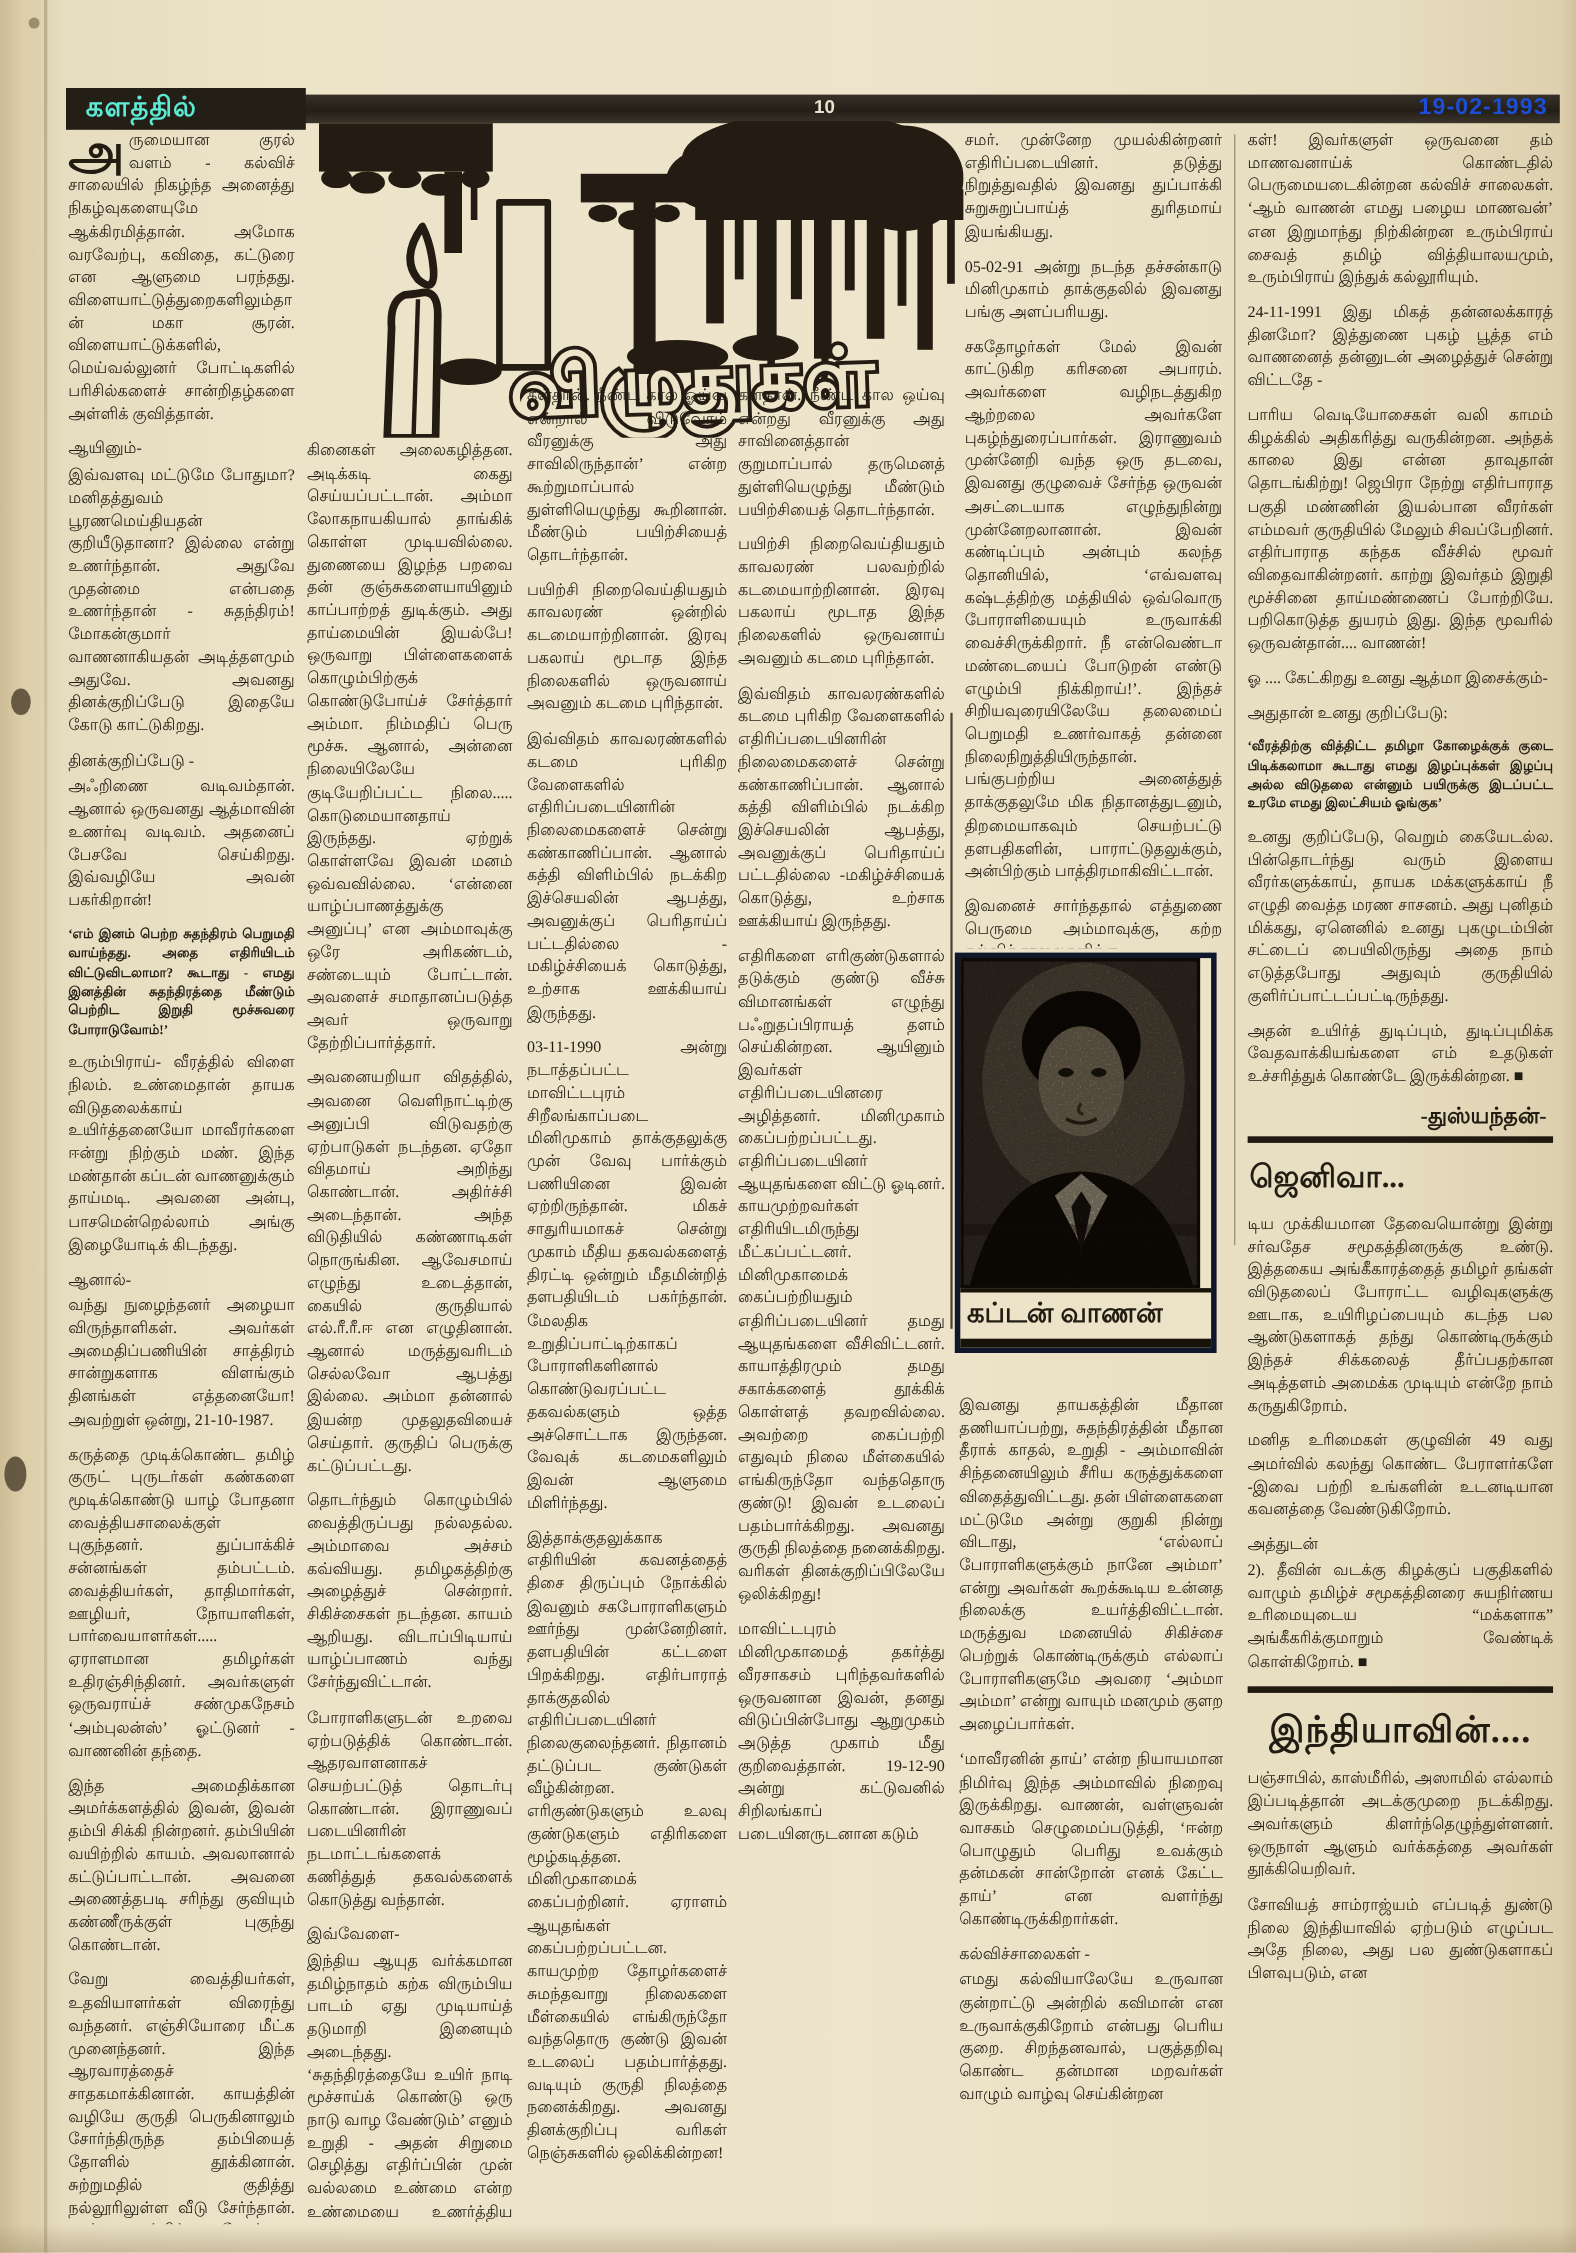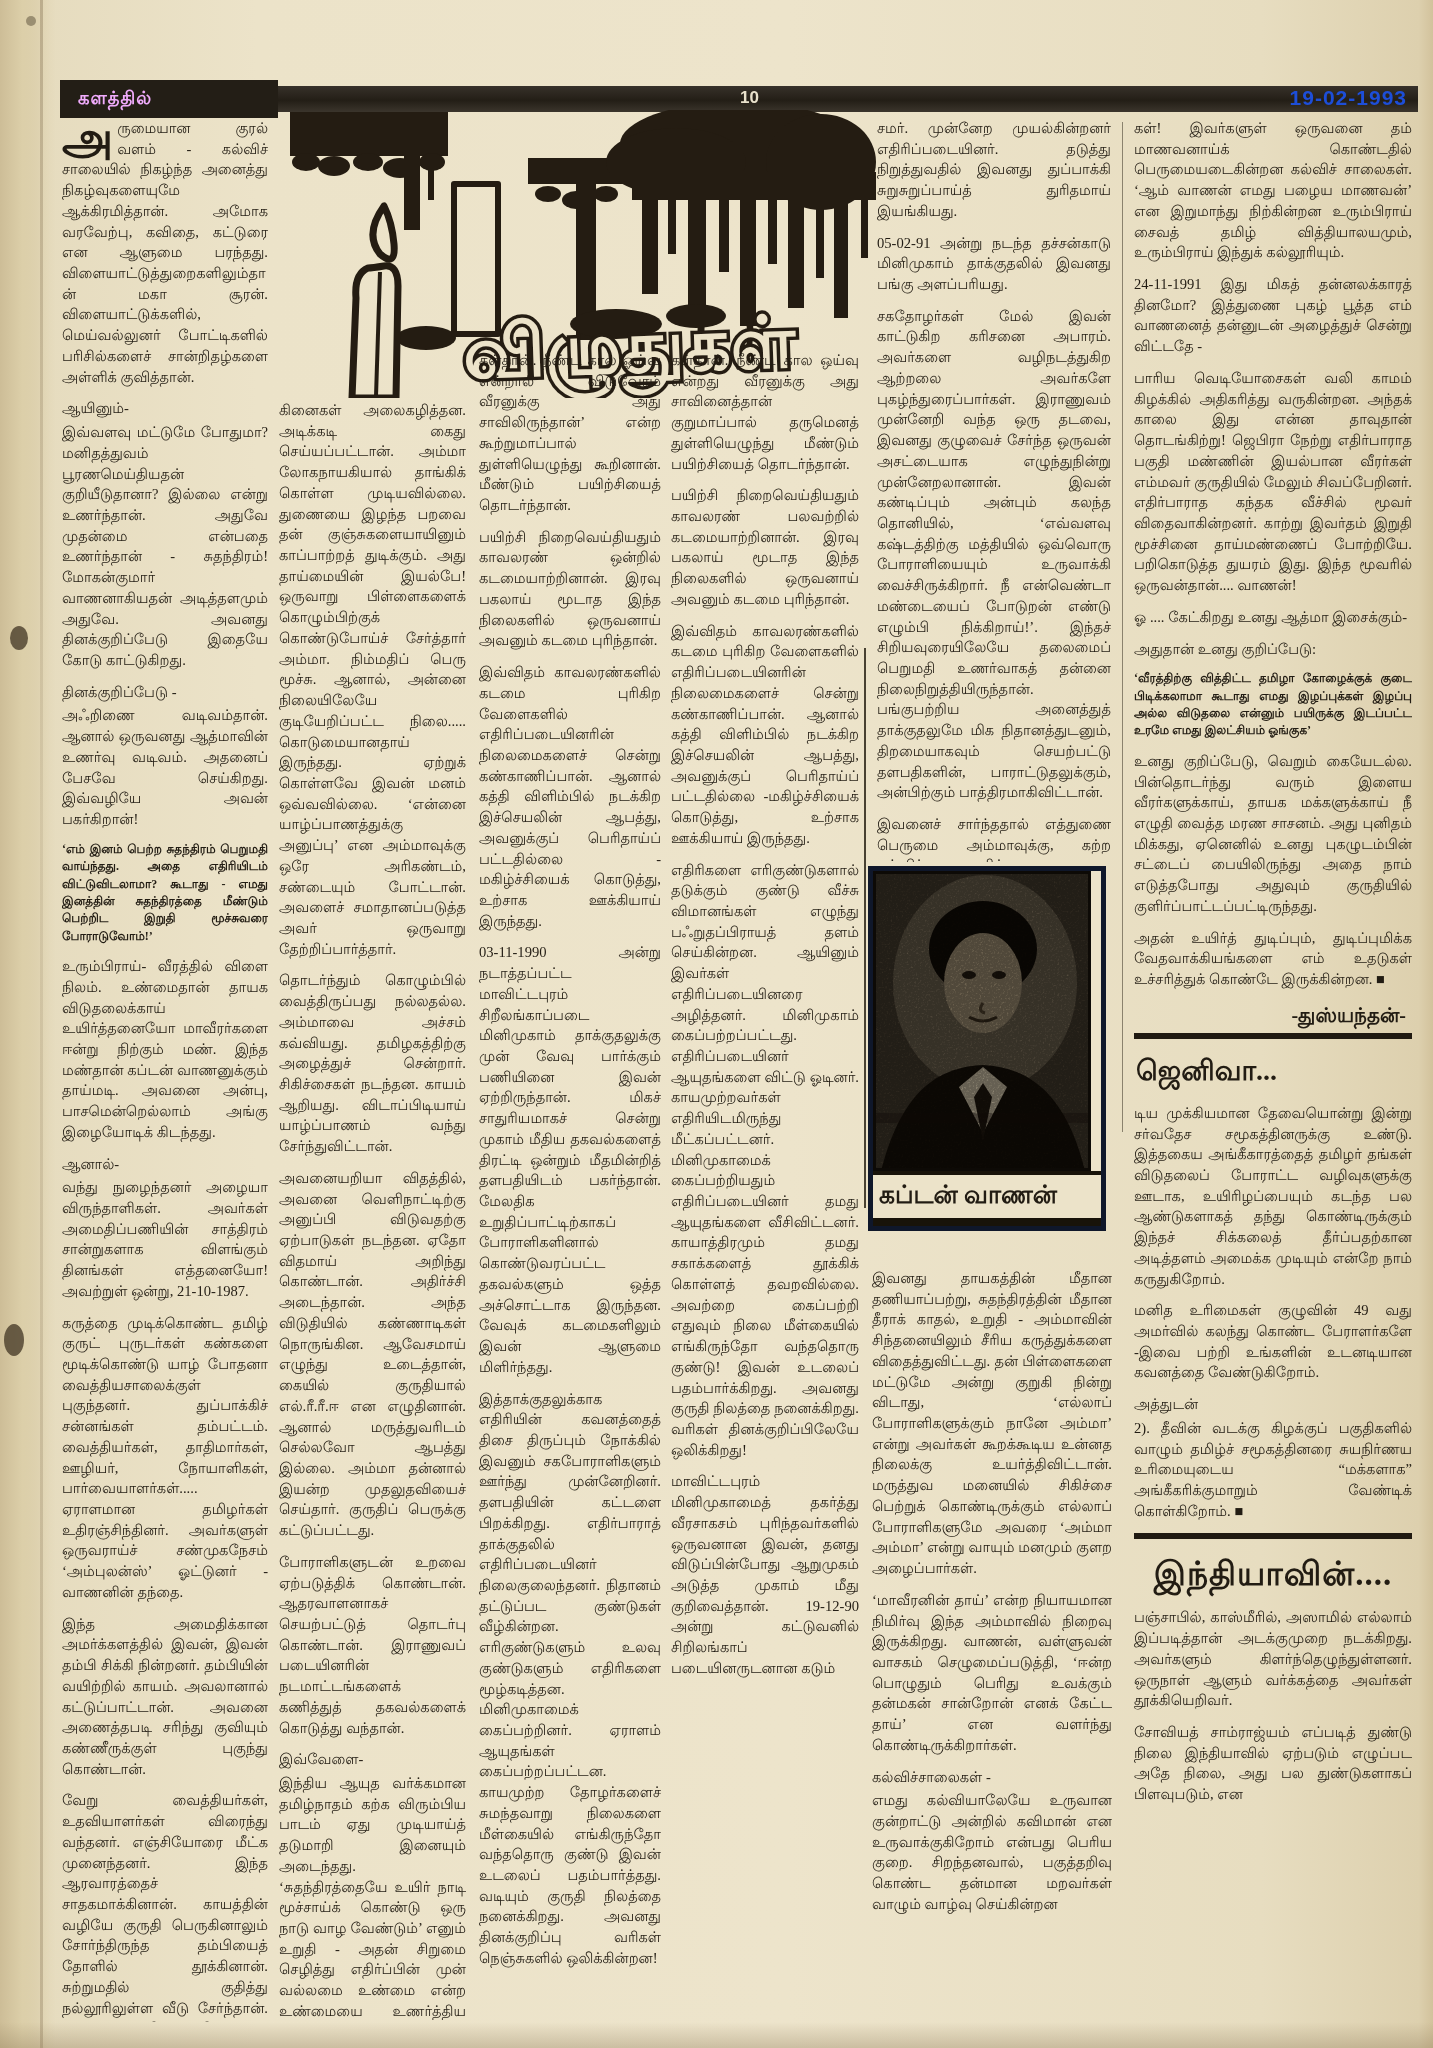--- a/index.html
+++ b/index.html
@@ -13,21 +13,21 @@
   .edge-shade{position:absolute;left:0;top:0;width:56px;height:2048px;
     background:linear-gradient(90deg,#c9b astron 0);
     background:linear-gradient(90deg,#cdbd97 0,#dccfa9 40%,rgba(236,227,201,0) 100%);pointer-events:none;}
   .crease{position:absolute;left:40px;top:0;width:3px;height:2048px;background:linear-gradient(180deg,rgba(120,100,70,.35),rgba(120,100,70,.12) 40%,rgba(120,100,70,.3));}
   .spot{position:absolute;background:#4a3d2a;border-radius:50%;opacity:.8;}
   .bottom-shade{position:absolute;left:0;bottom:0;width:100%;height:26px;background:linear-gradient(180deg,rgba(236,227,201,0),rgba(140,120,85,.35));}
 
   
   .hbar{position:absolute;left:60px;top:86px;width:1358px;height:26px;background:linear-gradient(180deg,#37312a,#231e16 55%,#3b352c);}
   .hbox{position:absolute;left:60px;top:80px;width:218px;height:38px;background:#231e16;display:flex;align-items:center;}
-  .hbox span{color:#f0abfc;font-weight:bold;font-size:18px;padding-left:18px;letter-spacing:1px;text-align:center;}
+  .hbox span{color:#5eead4;font-weight:bold;font-size:25px;padding-left:18px;letter-spacing:1px;text-align:center;}
   .hnum{position:absolute;left:740px;top:88px;color:#e9e1cc;font-size:17px;font-weight:bold;font-family:"Liberation Sans",sans-serif;}
   .hdate{position:absolute;right:26px;top:86px;color:#1d4ed8;font-size:21px;font-weight:bold;font-family:"Liberation Sans",sans-serif;letter-spacing:1px;}
 
   
   .art{position:absolute;left:276px;top:110px;width:600px;height:288px;}
 
   
   .col{position:absolute;font-size:14.6px;line-height:1.42;text-align:justify;overflow:hidden;word-break:break-word;}
   .blk{margin:0 0 11px 0;}
   .lead{margin:0 0 3px 0;}
@@ -127,22 +127,22 @@
     <p class="blk quote">‘எம் இனம் பெற்ற சுதந்திரம் பெறுமதி வாய்ந்தது. அதை எதிரியிடம் விட்டுவிடலாமா? கூடாது - எமது இனத்தின் சுதந்திரத்தை மீண்டும் பெற்றிட இறுதி மூச்சுவரை போராடுவோம்!’</p>
     <p class="blk p">உரும்பிராய்- வீரத்தில் விளை நிலம். உண்மைதான் தாயக விடுதலைக்காய் உயிர்த்தனையோ மாவீரர்களை ஈன்று நிற்கும் மண். இந்த மண்தான் கப்டன் வாணனுக்கும் தாய்மடி. அவனை அன்பு, பாசமென்றெல்லாம் அங்கு இழையோடிக் கிடந்தது.</p>
     <p class="blk lead">ஆனால்-</p>
     <p class="blk p">வந்து நுழைந்தனர் அழையா விருந்தாளிகள். அவர்கள் அமைதிப்பணியின் சாத்திரம் சான்றுகளாக விளங்கும் தினங்கள் எத்தனையோ! அவற்றுள் ஒன்று, 21-10-1987.</p>
     <p class="blk p">கருத்தை முடிக்கொண்ட தமிழ் குருட் புருடர்கள் கண்களை மூடிக்கொண்டு யாழ் போதனா வைத்தியசாலைக்குள் புகுந்தனர். துப்பாக்கிச் சன்னங்கள் தம்பட்டம். வைத்தியர்கள், தாதிமார்கள், ஊழியர், நோயாளிகள், பார்வையாளர்கள்..... ஏராளமான தமிழர்கள் உதிரஞ்சிந்தினர். அவர்களுள் ஒருவராய்ச் சண்முகநேசம் ‘அம்புலன்ஸ்’ ஓட்டுனர் - வாணனின் தந்தை.</p>
     <p class="blk p">இந்த அமைதிக்கான அமர்க்களத்தில் இவன், இவன் தம்பி சிக்கி நின்றனர். தம்பியின் வயிற்றில் காயம். அவலானால் கட்டுப்பாட்டான். அவனை அணைத்தபடி சரிந்து குவியும் கண்ணீருக்குள் புகுந்து கொண்டான்.</p>
     <p class="blk p">வேறு வைத்தியர்கள், உதவியாளர்கள் விரைந்து வந்தனர். எஞ்சியோரை மீட்க முனைந்தனர். இந்த ஆரவாரத்தைச் சாதகமாக்கினான். காயத்தின் வழியே குருதி பெருகினாலும் சோர்ந்திருந்த தம்பியைத் தோளில் தூக்கினான். சுற்றுமதில் குதித்து நல்லூரிலுள்ள வீடு சேர்ந்தான். அங்கு தம்பிக்கு வேண்டிய கட்டுக் கொண்டு தாயாரைச் சென்றான்.</p>
   </div>
 <div class="col" style="left:279px;top:400px;width:187px;height:1620px;">
     <p class="blk p">கினைகள் அலைகழித்தன. அடிக்கடி கைது செய்யப்பட்டான். அம்மா லோகநாயகியால் தாங்கிக் கொள்ள முடியவில்லை. துணையை இழந்த பறவை தன் குஞ்சுகளையாயினும் காப்பாற்றத் துடிக்கும். அது தாய்மையின் இயல்பே! ஒருவாறு பிள்ளைகளைக் கொழும்பிற்குக் கொண்டுபோய்ச் சேர்த்தார் அம்மா. நிம்மதிப் பெரு மூச்சு. ஆனால், அன்னை நிலையிலேயே குடியேறிப்பட்ட நிலை..... கொடுமையானதாய் இருந்தது. ஏற்றுக் கொள்ளவே இவன் மனம் ஒவ்வவில்லை. ‘என்னை யாழ்ப்பாணத்துக்கு அனுப்பு’ என அம்மாவுக்கு ஒரே அரிகண்டம், சண்டையும் போட்டான். அவளைச் சமாதானப்படுத்த அவர் ஒருவாறு தேற்றிப்பார்த்தார்.</p>
+    <p class="blk p">அவனையறியா விதத்தில், அவனை வெளிநாட்டிற்கு அனுப்பி விடுவதற்கு ஏற்பாடுகள் நடந்தன. ஏதோ விதமாய் அறிந்து கொண்டான். அதிர்ச்சி அடைந்தான். அந்த விடுதியில் கண்ணாடிகள் நொருங்கின. ஆவேசமாய் எழுந்து உடைத்தான், கையில் குருதியால் எல்.ரீ.ரீ.ஈ என எழுதினான். ஆனால் மருத்துவரிடம் செல்லவோ ஆபத்து இல்லை. அம்மா தன்னால் இயன்ற முதலுதவியைச் செய்தார். குருதிப் பெருக்கு கட்டுப்பட்டது.</p>
     <p class="blk p">தொடர்ந்தும் கொழும்பில் வைத்திருப்பது நல்லதல்ல. அம்மாவை அச்சம் கவ்வியது. தமிழகத்திற்கு அழைத்துச் சென்றார். சிகிச்சைகள் நடந்தன. காயம் ஆறியது. விடாப்பிடியாய் யாழ்ப்பாணம் வந்து சேர்ந்துவிட்டான்.</p>
-    <p class="blk p">அவனையறியா விதத்தில், அவனை வெளிநாட்டிற்கு அனுப்பி விடுவதற்கு ஏற்பாடுகள் நடந்தன. ஏதோ விதமாய் அறிந்து கொண்டான். அதிர்ச்சி அடைந்தான். அந்த விடுதியில் கண்ணாடிகள் நொருங்கின. ஆவேசமாய் எழுந்து உடைத்தான், கையில் குருதியால் எல்.ரீ.ரீ.ஈ என எழுதினான். ஆனால் மருத்துவரிடம் செல்லவோ ஆபத்து இல்லை. அம்மா தன்னால் இயன்ற முதலுதவியைச் செய்தார். குருதிப் பெருக்கு கட்டுப்பட்டது.</p>
     <p class="blk p">போராளிகளுடன் உறவை ஏற்படுத்திக் கொண்டான். ஆதரவாளனாகச் செயற்பட்டுத் தொடர்பு கொண்டான். இராணுவப் படையினரின் நடமாட்டங்களைக் கணித்துத் தகவல்களைக் கொடுத்து வந்தான்.</p>
     <p class="blk lead">இவ்வேளை-</p>
     <p class="blk p">இந்திய ஆயுத வர்க்கமான தமிழ்நாதம் கற்க விரும்பிய பாடம் ஏது முடியாய்த் தடுமாறி இனையும் அடைந்தது. ‘சுதந்திரத்தையே உயிர் நாடி மூச்சாய்க் கொண்டு ஒரு நாடு வாழ வேண்டும்’ எனும் உறுதி - அதன் சிறுமை செழித்து எதிர்ப்பின் முன் வல்லமை உண்மை என்ற உண்மையை உணர்த்திய இளந்துடிப்பில் இந்தியப் படை பின்வாங்கிக் கொண்டது.</p>
   </div>
 <div class="col" style="left:479px;top:350px;width:182px;height:1670px;">
     <p class="blk p">கள்தான். நீண்ட கால ஓய்வு என்றால் விடுவோம் வீரனுக்கு அது சாவிலிருந்தான்’ என்ற கூற்றுமாப்பால் துள்ளியெழுந்து கூறினான். மீண்டும் பயிற்சியைத் தொடர்ந்தான்.</p>
     <p class="blk p">பயிற்சி நிறைவெய்தியதும் காவலரண் ஒன்றில் கடமையாற்றினான். இரவு பகலாய் மூடாத இந்த நிலைகளில் ஒருவனாய் அவனும் கடமை புரிந்தான்.</p>
     <p class="blk p">இவ்விதம் காவலரண்களில் கடமை புரிகிற வேளைகளில் எதிரிப்படையினரின் நிலைமைகளைச் சென்று கண்காணிப்பான். ஆனால் கத்தி விளிம்பில் நடக்கிற இச்செயலின் ஆபத்து, அவனுக்குப் பெரிதாய்ப் பட்டதில்லை - மகிழ்ச்சியைக் கொடுத்து, உற்சாக ஊக்கியாய் இருந்தது.</p>
     <p class="blk p">03-11-1990 அன்று நடாத்தப்பட்ட மாவிட்டபுரம் சிறீலங்காப்படை மினிமுகாம் தாக்குதலுக்கு முன் வேவு பார்க்கும் பணியினை இவன் ஏற்றிருந்தான். மிகச் சாதுரியமாகச் சென்று முகாம் மீதிய தகவல்களைத் திரட்டி ஒன்றும் மீதமின்றித் தளபதியிடம் பகர்ந்தான். மேலதிக உறுதிப்பாட்டிற்காகப் போராளிகளினால் கொண்டுவரப்பட்ட தகவல்களும் ஒத்த அச்சொட்டாக இருந்தன. வேவுக் கடமைகளிலும் இவன் ஆளுமை மிளிர்ந்தது.</p>
     <p class="blk p">இத்தாக்குதலுக்காக எதிரியின் கவனத்தைத் திசை திருப்பும் நோக்கில் இவனும் சகபோராளிகளும் ஊர்ந்து முன்னேறினர். தளபதியின் கட்டளை பிறக்கிறது. எதிர்பாராத் தாக்குதலில் எதிரிப்படையினர் நிலைகுலைந்தனர். நிதானம் தட்டுப்பட குண்டுகள் வீழ்கின்றன. எரிகுண்டுகளும் உலவு குண்டுகளும் எதிரிகளை மூழ்கடித்தன. மினிமுகாமைக் கைப்பற்றினர். ஏராளம் ஆயுதங்கள் கைப்பற்றப்பட்டன. காயமுற்ற தோழர்களைச் சுமந்தவாறு நிலைகளை மீள்கையில் எங்கிருந்தோ வந்ததொரு குண்டு இவன் உடலைப் பதம்பார்த்தது. வடியும் குருதி நிலத்தை நனைக்கிறது. அவனது தினக்குறிப்பு வரிகள் நெஞ்சுகளில் ஒலிக்கின்றன!</p>

